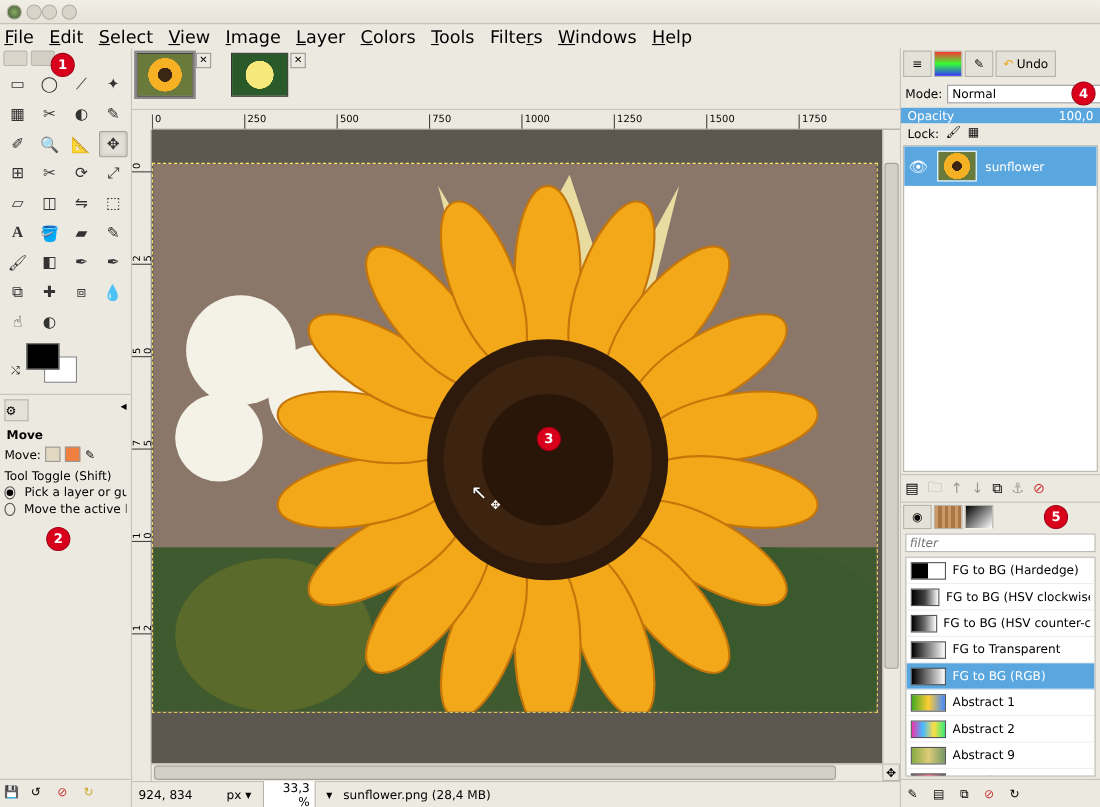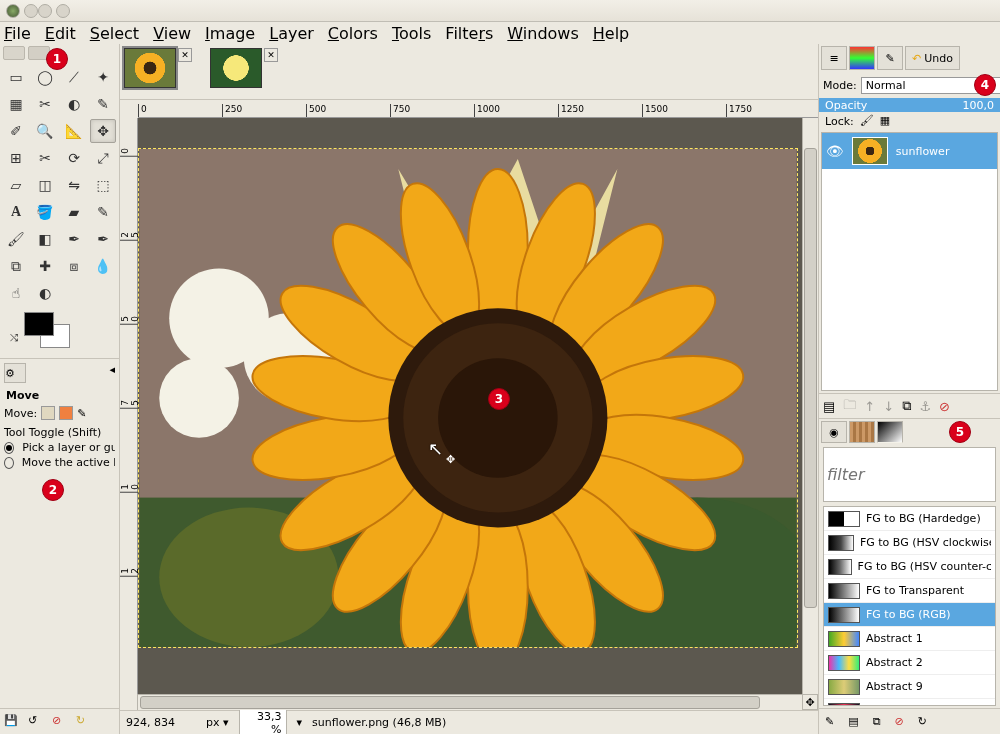--- a/index.html
+++ b/index.html
@@ -82,21 +82,21 @@
 .layerrow .eye { font-size:14px; }
 .layerrow .lt { width:36px; height:28px; border:1px solid #fff; background:#e8a73a; }
 .layerbtns { height:26px; display:flex; align-items:center; padding:0 4px; gap:8px; border-top:1px solid #c7c3b9; border-bottom:1px solid #c7c3b9; }
 .layerbtns .ic { opacity:0.35; font-size:13px; }
 .layerbtns .ic.en { opacity:1; }
 
 .gradtabs { height:26px; display:flex; align-items:center; padding:2px; gap:2px; }
 .gtab { width:26px; height:22px; border:1px solid #b7b4ab; background:#e4e1d8; display:flex; align-items:center; justify-content:center; }
 .gtab.sel { background:#f4f2e9; border-bottom:1px solid #f4f2e9; }
 .filter { margin:2px 4px; }
-.filter input { width:100%; font-size:16px; font-style:italic; color:#888; border:1px solid #b7b4ab; padding:17px 3px; }
+.filter input { width:100%; font-size:11px; font-style:italic; color:#888; border:1px solid #b7b4ab; padding:1px 3px; }
 .gradlist { background:#fff; border:1px solid #b7b4ab; margin:2px 4px; height:200px; overflow:hidden; }
 .grow { display:flex; align-items:center; height:24px; padding:0 4px; gap:6px; border-bottom:1px solid #eee; }
 .grow.sel { background:#5aa7e0; color:#fff; }
 .gswatch { width:32px; height:16px; border:1px solid #555; }
 .tagrow { margin:2px 4px; }
 .tagrow input { width:100%; font-size:11px; font-style:italic; color:#888; border:1px solid #b7b4ab; padding:1px 3px; }
 .gradbtns { height:26px; display:flex; align-items:center; padding:0 6px; gap:14px; border-top:1px solid #c7c3b9; }
 
 .badge { position:absolute; width:22px; height:22px; background:#d9001b; border-radius:50%; color:#fff; font-weight:bold; font-size:12px; display:flex; align-items:center; justify-content:center; z-index:100; border:1px solid #a00014; }
 .cursor { position:absolute; color:#fff; font-size:18px; z-index:50; text-shadow:0 0 2px #000; }
@@ -301,21 +301,21 @@
             <div class="thb"></div>
           </div>
         <div class="nav">✥</div>
       </div>
     </div>
     <div class="statusbar">
       <span style="width:70px">924, 834</span>
       <span><span>px</span> ▾</span>
       <span class="box zoom">33,3 %</span>
         <span>▾</span>
-      <span>sunflower.png (46,8 MB)</span>
+      <span>sunflower.png (28,4 MB)</span>
     </div>
   </div>
 
   <div class="right">
     <div class="rtabs">
       <div class="rtab">≡</div>
       <div class="rtab" style="background:linear-gradient(#f33,#3f3,#33f)"></div>
       <div class="rtab">✎</div>
       <div class="rtab undo">
           <span style="color:#e6a817">↶</span>

